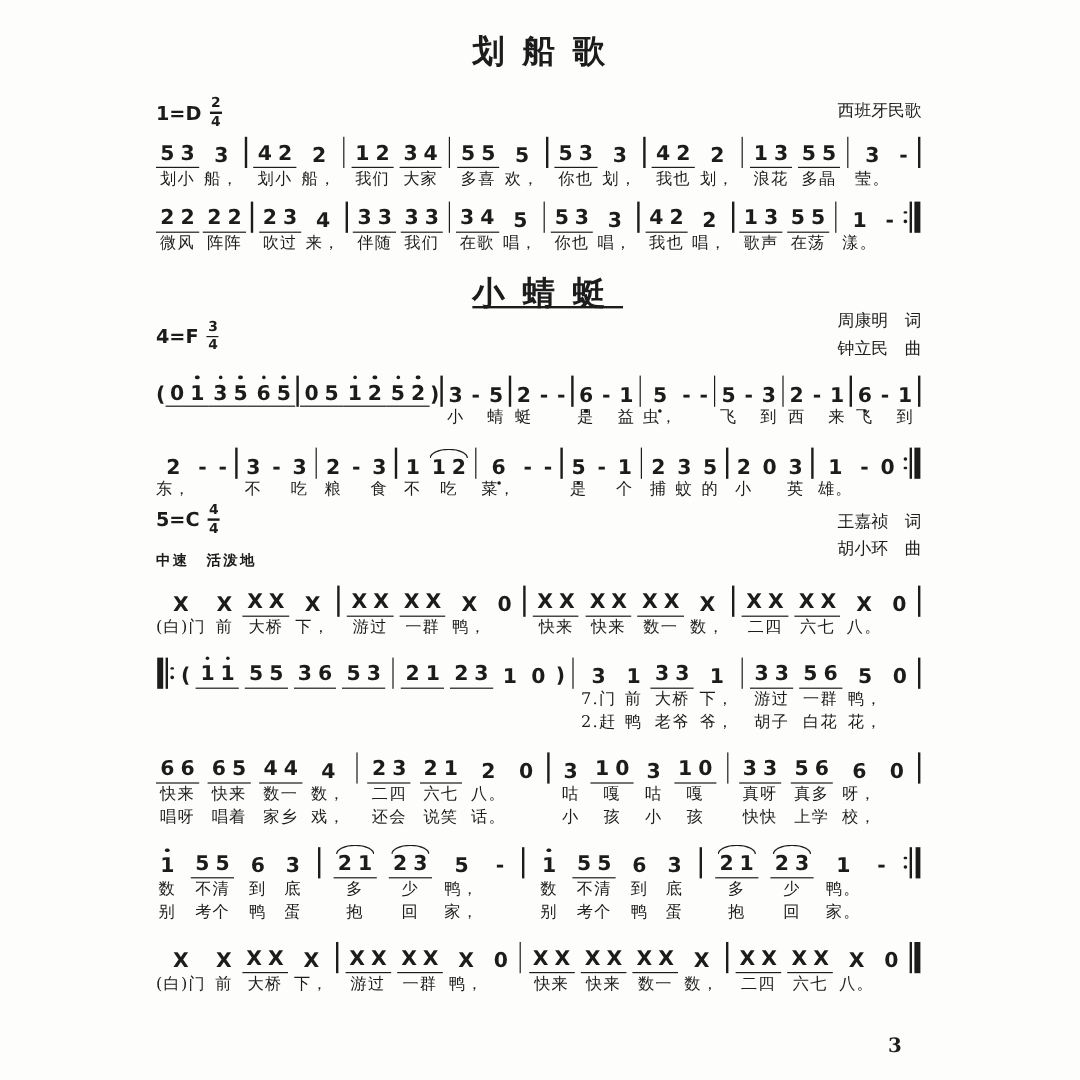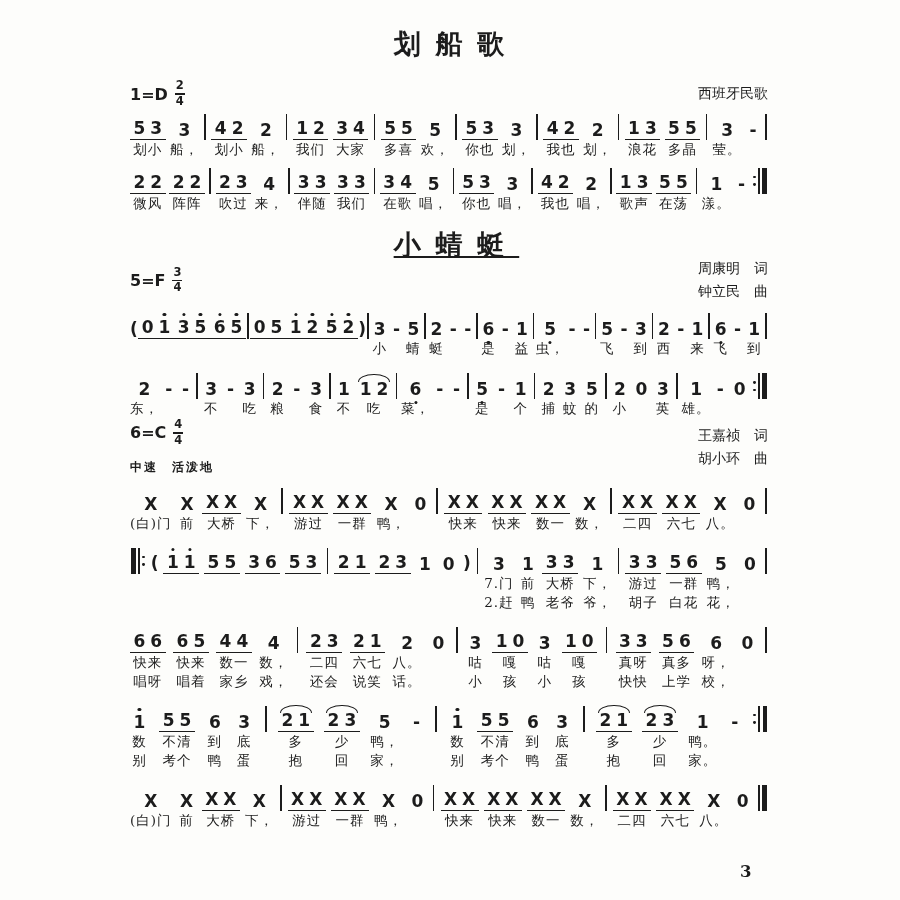--- a/index.html
+++ b/index.html
@@ -487,21 +487,21 @@
             </div>
             <div class="lrow"></div>
           </div>
         </div>
       </section>
       <section class="song">
         <h1 class="song-title t2">小蜻蜓</h1>
         <div class="meta m2">
           <div class="meta-left">
             <div class="keysig">
-              <span>5=F</span>
+              <span>4=F</span>
               <span class="frac">
                 <span>3</span>
                 <span class="fbar"></span>
                 <span>4</span>
               </span>
             </div>
           </div>
           <div class="credits">
             <div>周康明　词</div>
             <div>钟立民　曲</div>
@@ -1101,21 +1101,21 @@
               </span>
             </div>
             <div class="lrow"></div>
           </div>
         </div>
       </section>
       <section class="song">
         <div class="meta m3">
           <div class="meta-left">
             <div class="keysig">
-              <span>6=C</span>
+              <span>5=C</span>
               <span class="frac">
                 <span>4</span>
                 <span class="fbar"></span>
                 <span>4</span>
               </span>
             </div>
             <div class="tempo">中速　活泼地</div>
           </div>
           <div class="credits">
             <div>王嘉祯　词</div>

